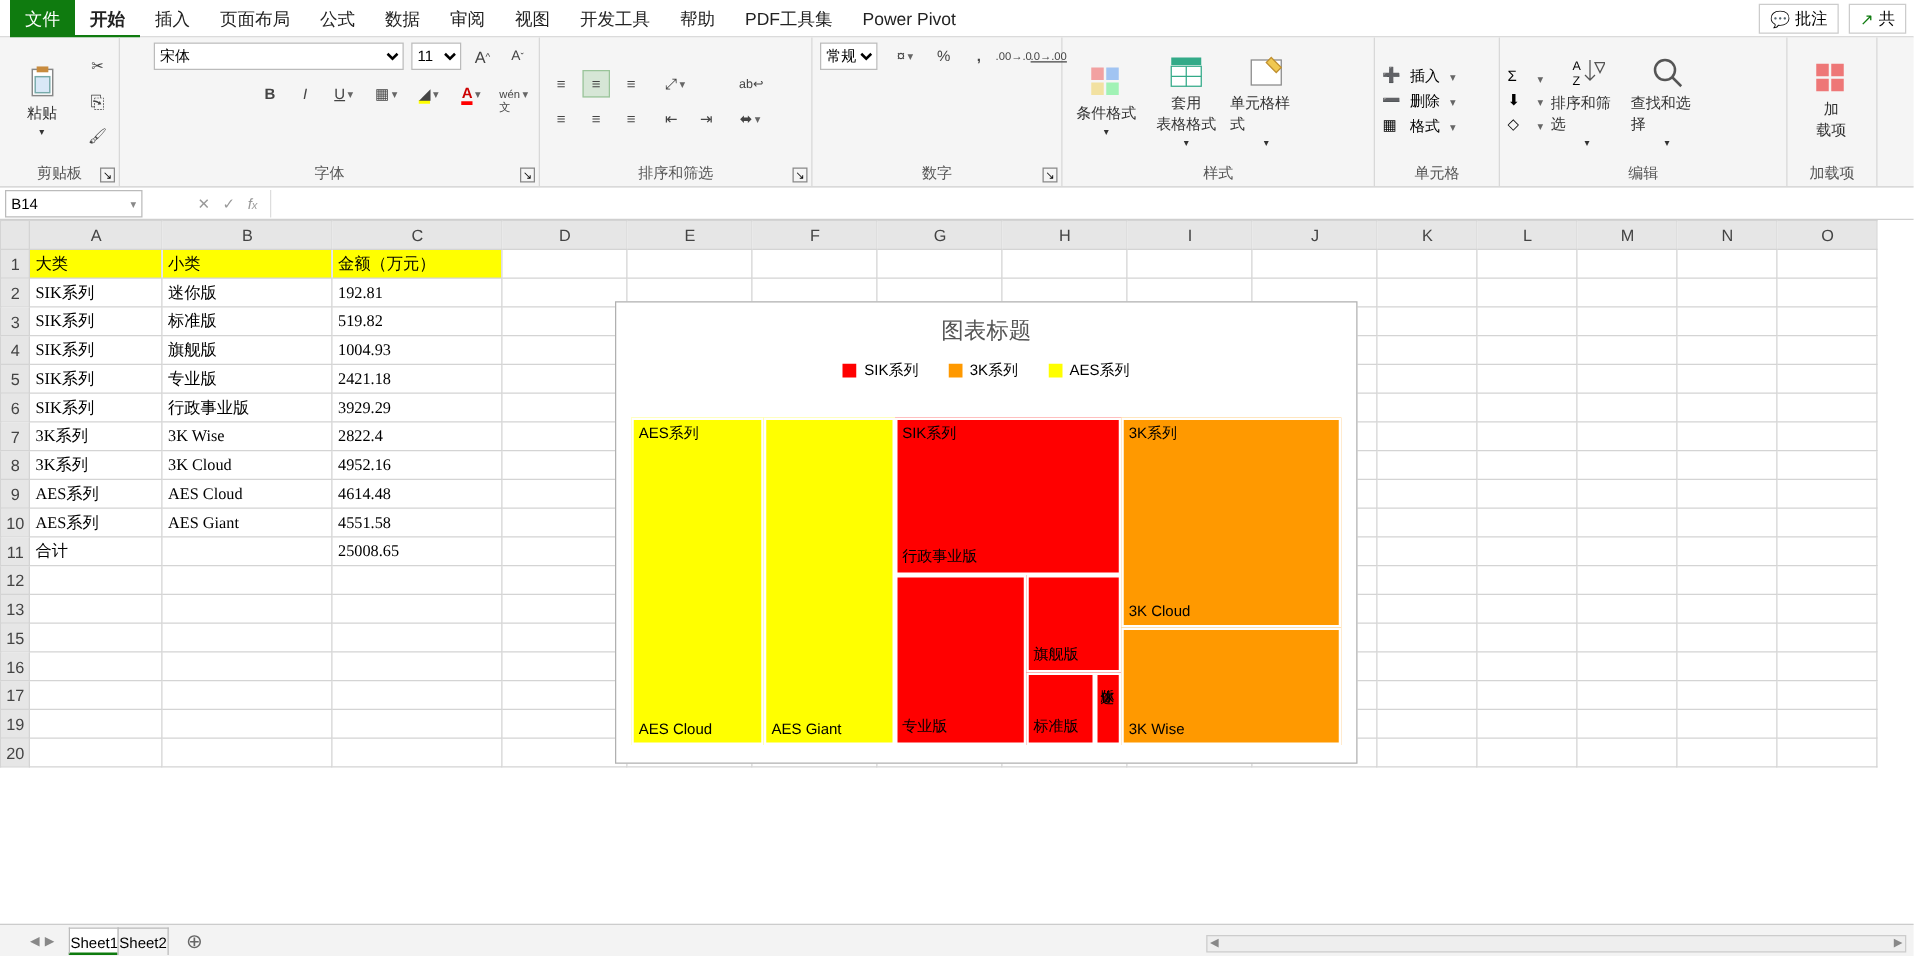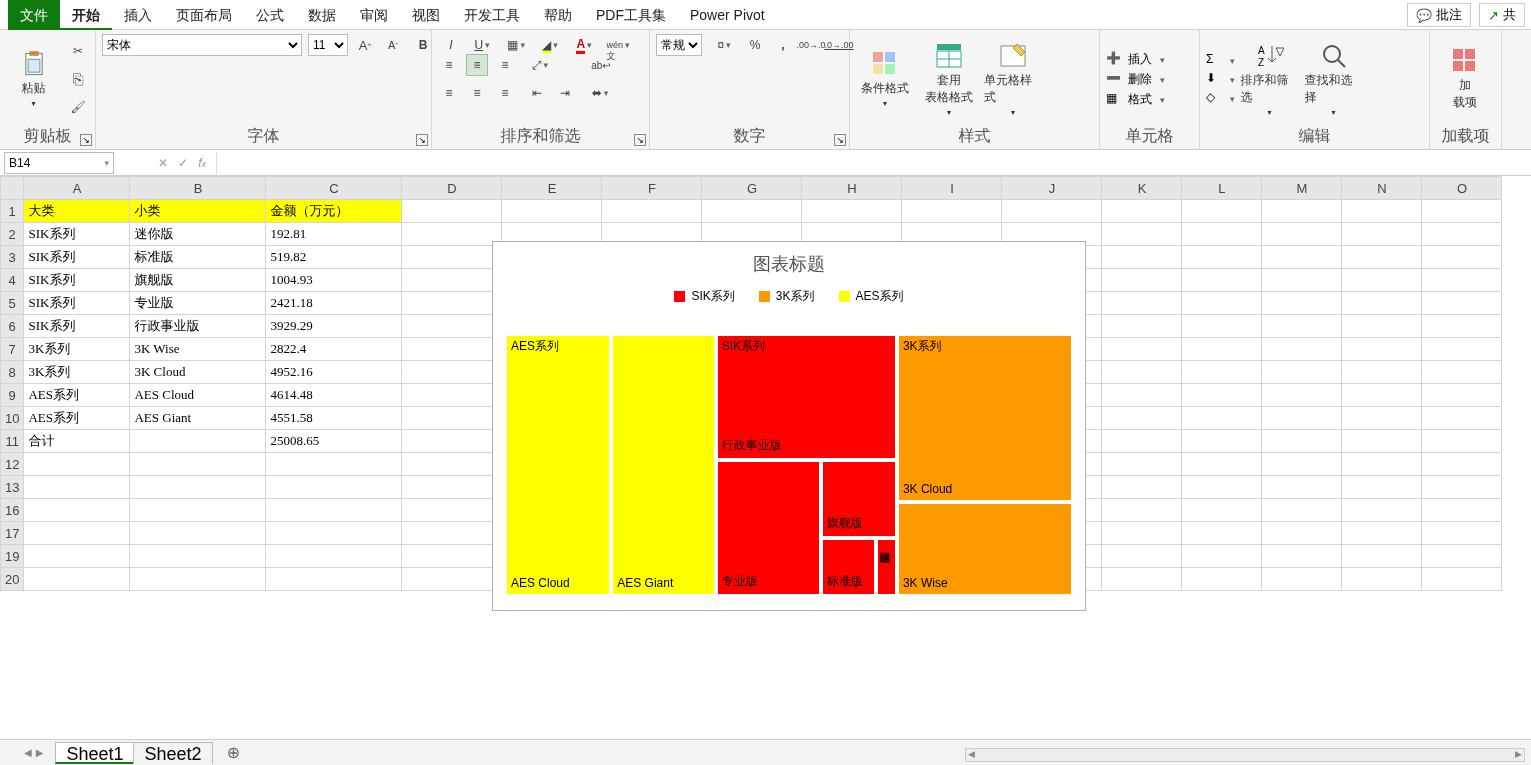--- a/index.html
+++ b/index.html
@@ -51,21 +51,21 @@
     border-right: 1px solid #d8d8d8;
     height: 100%;
     display: flex;
     flex-direction: column;
     justify-content: space-between;
     padding: 4px 6px 2px 6px;
     position: relative;
   }
   .rgroup .glabel {
     text-align: center;
-    font-size: 16px;
+    font-size: 12px;
     color: #555;
     padding-top: 2px;
   }
   .rgroup .body {
     flex: 1;
     display: flex;
     align-items: center;
     gap: 6px;
   }
   .bigbtn {
@@ -134,21 +134,21 @@
   .red { background: #ff0000; }
   .orange { background: #ff9900; }
   .yellow { background: #ffff00; }
   
   .sheettabs {
     position: absolute; bottom: 0; left: 0; right: 0; height: 26px;
     background: #f3f3f3; border-top: 1px solid #ccc;
     display: flex; align-items: center; padding-left: 24px; gap: 0;
   }
   .stab {
-    padding: 0 10px; height: 22px; line-height: 22px; font-size: 18px;
+    padding: 0 0; height: 22px; line-height: 22px; font-size: 12px;
     border: 1px solid #bbb; border-bottom: none; margin-right: -1px; background: #f3f3f3;
     cursor: pointer;
   }
   .stab.active { background: #fff; border-bottom: 2px solid #0f7b0f; }
   .addsheet { width: 24px; text-align: center; font-size: 16px; color: #666; cursor: pointer; margin-left: 10px; }
   .dropcaret::after { content: "▾"; font-size: 9px; color: #666; margin-left: 2px; }
   .sheettabs .scroll {
     position: absolute; right: 6px; bottom: 3px; width: 560px; height: 14px;
     background: #eee; border: 1px solid #ccc;
   }
@@ -207,21 +207,21 @@
         <span class="ribbtn">
             <span>🖌</span>
           </span>
       </div>
     </div>
     <div class="glabel">剪贴板</div>
     <div class="launcher">↘</div>
   </div>
 
   <div class="rgroup" style="width:336px">
-    <div class="body" style="flex-direction:row;align-items:flex-start;gap:8px;">
+    <div class="body" style="flex-direction:column;align-items:flex-end;gap:8px;">
       <div class="rowline">
         <select class="font"><option>宋体</option></select>
         <select class="size"><option>11</option></select>
         <span class="ribbtn" style="font-size:13px;">A<span style="font-size:8px;vertical-align:super;">^</span></span>
         <span class="ribbtn" style="font-size:11px;">A<span style="font-size:8px;vertical-align:super;">ˇ</span></span>
       </div>
       <div class="rowline">
         <span class="ribbtn">
             <b>B</b>
           </span>
@@ -682,20 +682,38 @@
           <td class=""></td>
           <td class=""></td>
           <td class=""></td>
           <td class=""></td>
           <td class=""></td>
           <td class=""></td>
           <td class=""></td>
           <td class=""></td>
         </tr>
         <tr>
+          <th class="rowh">15</th>
+          <td class=""></td>
+          <td class=""></td>
+          <td class=""></td>
+          <td class=""></td>
+          <td class=""></td>
+          <td class=""></td>
+          <td class=""></td>
+          <td class=""></td>
+          <td class=""></td>
+          <td class=""></td>
+          <td class=""></td>
+          <td class=""></td>
+          <td class=""></td>
+          <td class=""></td>
+          <td class=""></td>
+        </tr>
+        <tr>
           <th class="rowh">16</th>
           <td class=""></td>
           <td class=""></td>
           <td class=""></td>
           <td class=""></td>
           <td class=""></td>
           <td class=""></td>
           <td class=""></td>
           <td class=""></td>
           <td class=""></td>

